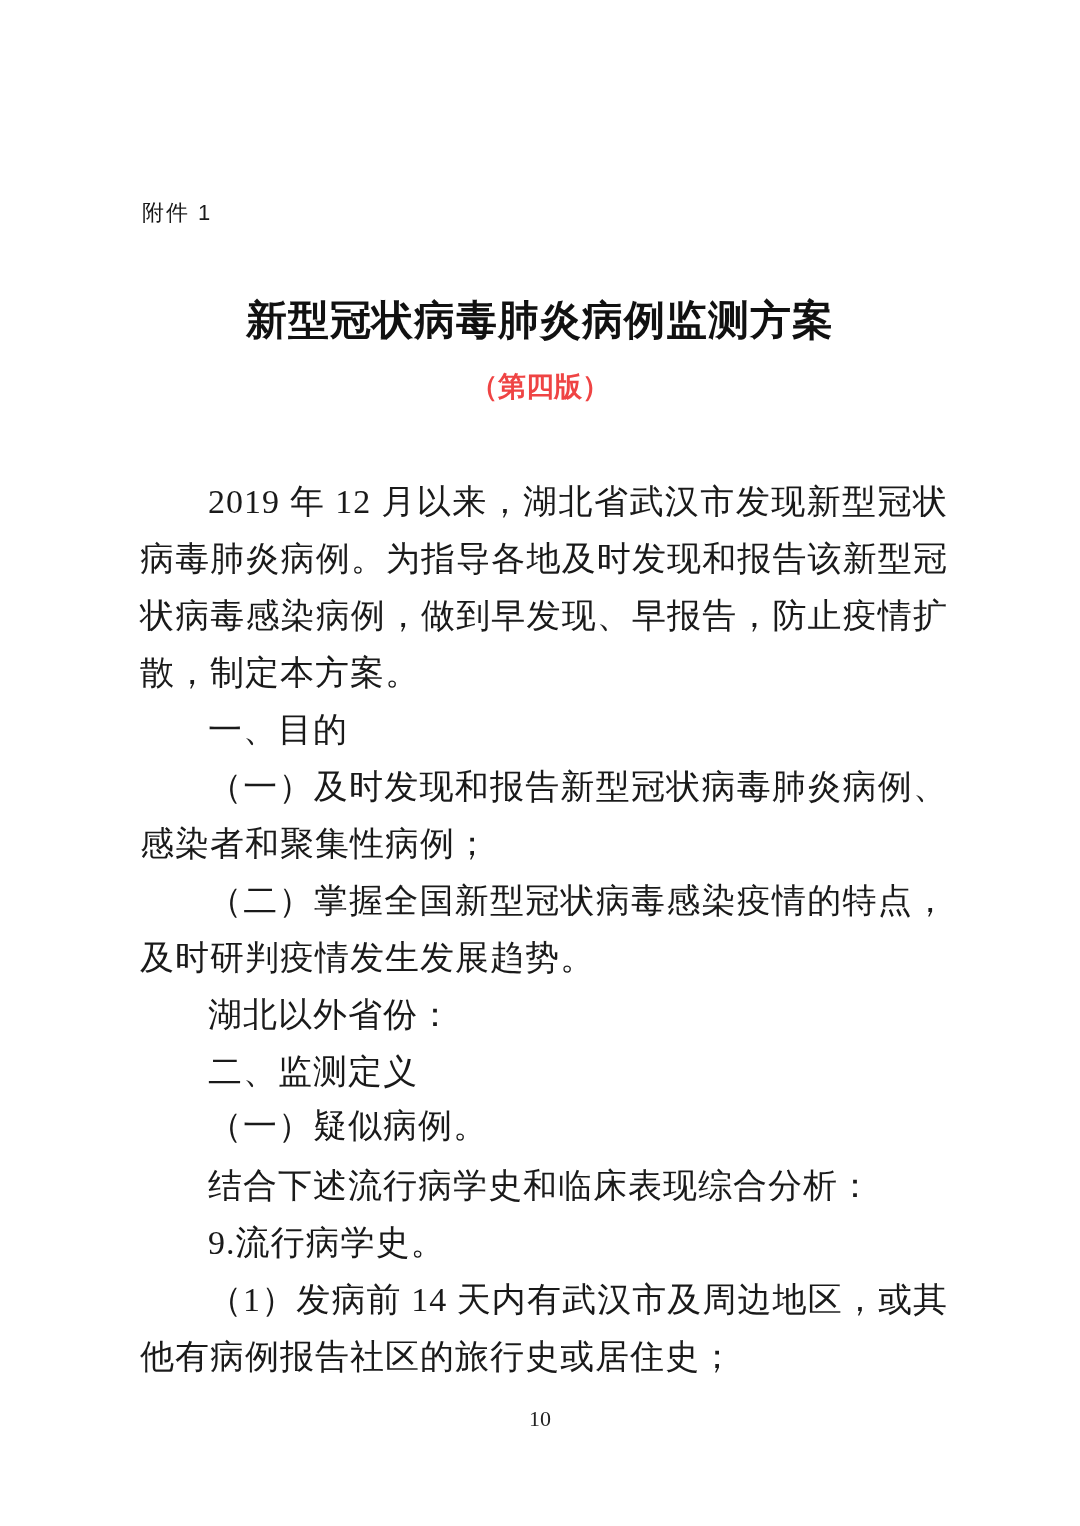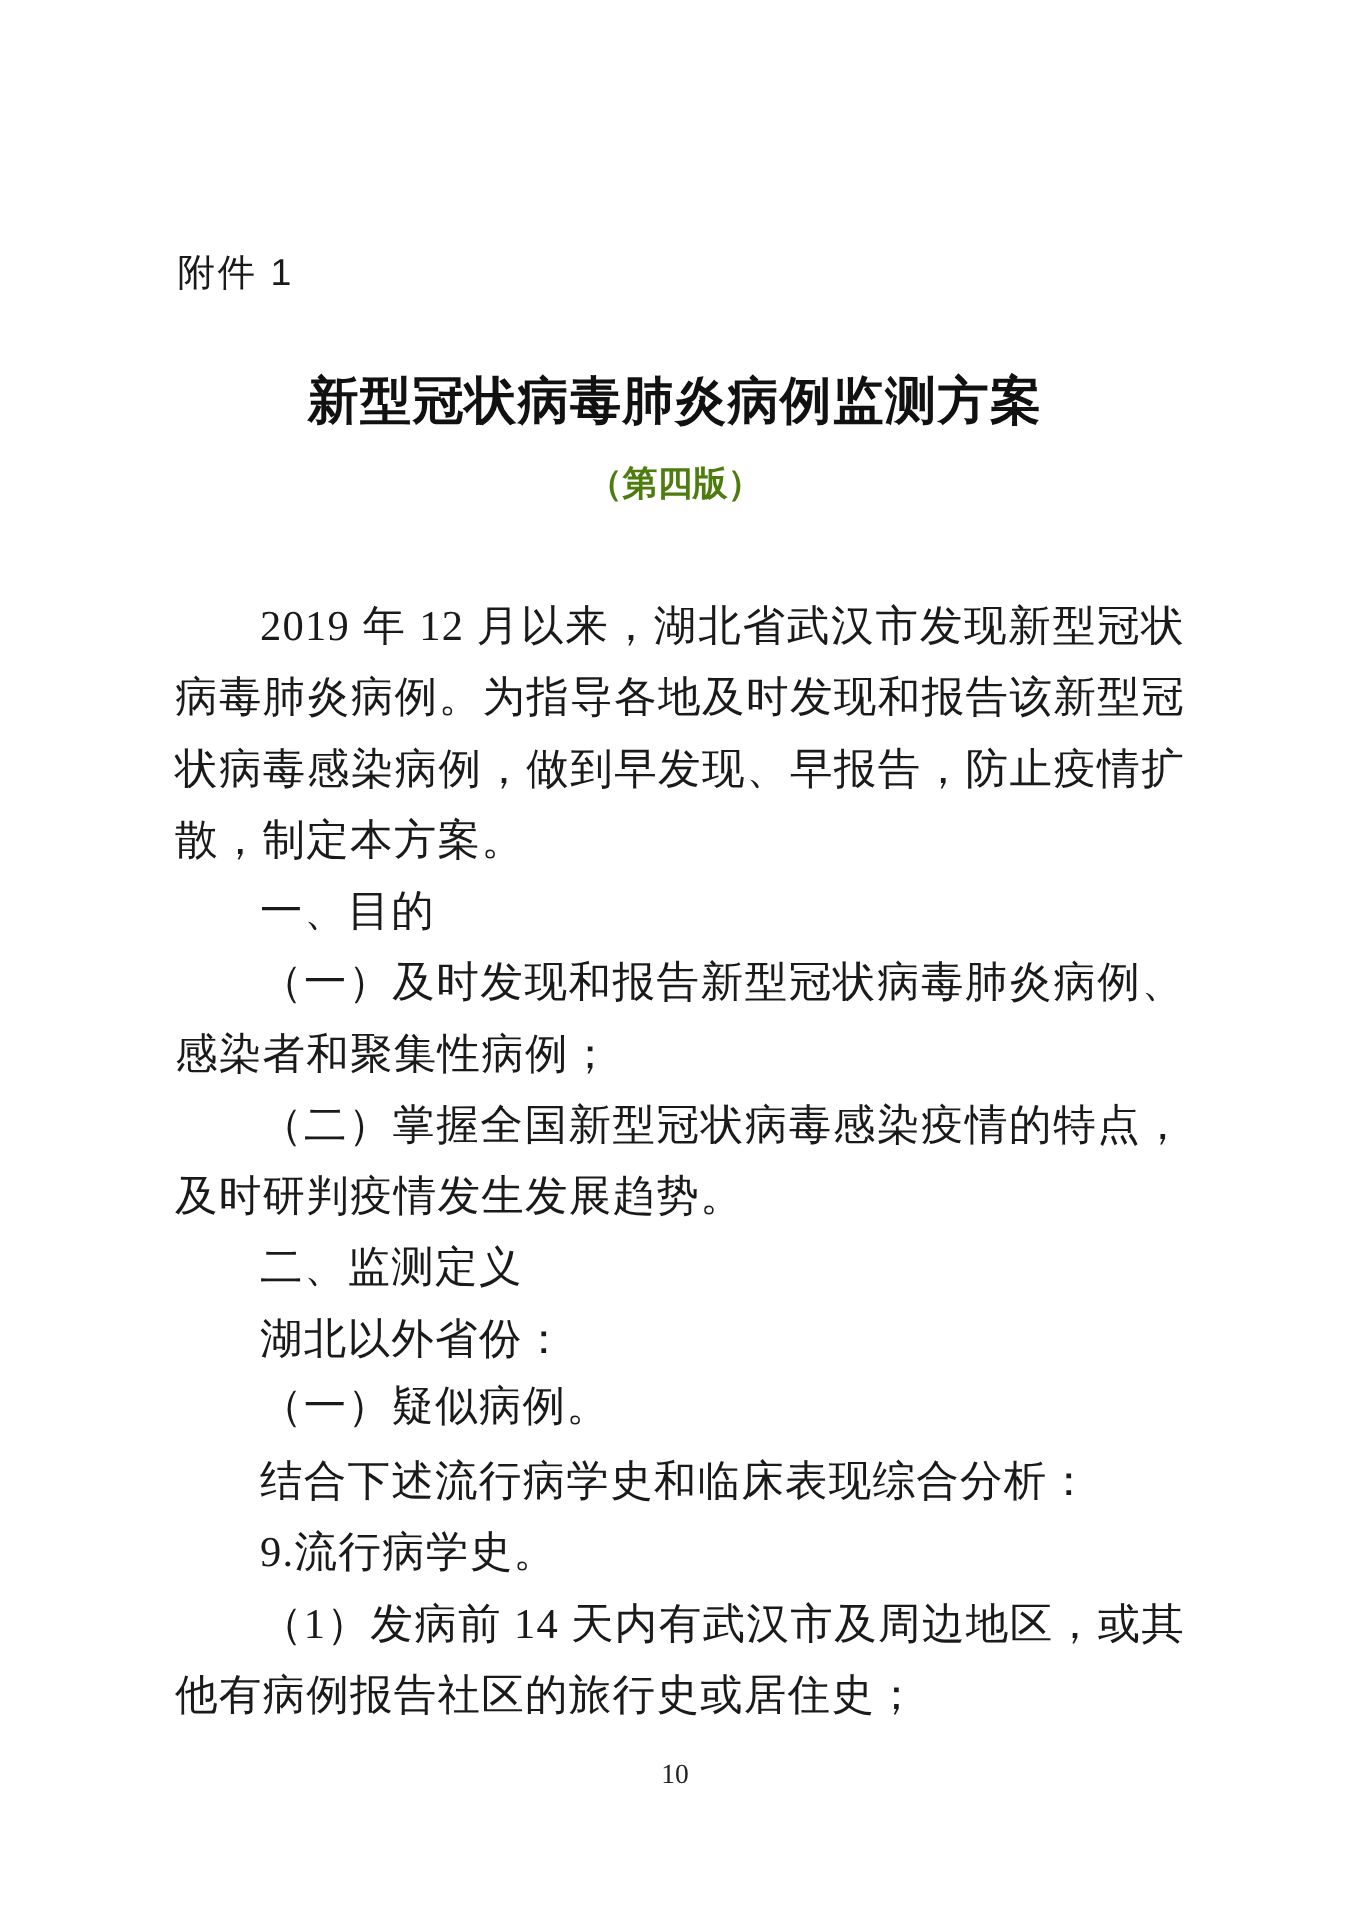--- a/index.html
+++ b/index.html
@@ -14,21 +14,21 @@
     background: #ffffff;
     color: #1a1a1a;
     font-family: "Liberation Serif", "DejaVu Serif", serif;
     overflow: hidden;
   }
   .attachment {
     position: absolute;
     left: 142px;
     top: 198px;
     font-family: "Liberation Sans", "DejaVu Sans", sans-serif;
-    font-size: 30px;
+    font-size: 22px;
     font-weight: 500;
     letter-spacing: 2px;
     color: #1a1a1a;
   }
   .doc-title {
     position: absolute;
     left: 0;
     top: 293px;
     width: 100%;
     margin: 0;
@@ -41,21 +41,21 @@
   }
   .doc-subtitle {
     position: absolute;
     left: 0;
     top: 368px;
     width: 100%;
     text-align: center;
     font-family: "Liberation Serif", "DejaVu Serif", serif;
     font-size: 28px;
     font-weight: bold;
-    color: #4d7c0f;
+    color: #ef4444;
   }
   .content {
     position: absolute;
     left: 140px;
     top: 473px;
     width: 808px;
     font-size: 34px;
     line-height: 57px;
     text-align: justify;
     letter-spacing: 1px;
@@ -102,23 +102,23 @@
   <div class="content">
 
     <p class="para">2019 年 12 月以来，湖北省武汉市发现新型冠状病毒肺炎病例。为指导各地及时发现和报告该新型冠状病毒感染病例，做到早发现、早报告，防止疫情扩散，制定本方案。</p>
 
     <p class="heading-hei">一、目的</p>
 
     <p class="para">（一）及时发现和报告新型冠状病毒肺炎病例、感染者和聚集性病例；</p>
 
     <p class="para">（二）掌握全国新型冠状病毒感染疫情的特点，及时研判疫情发生发展趋势。</p>
 
+    <p class="heading-hei">湖北以外省份：</p>
+
     <p class="heading-hei">二、监测定义</p>
-
-    <p class="heading-hei">湖北以外省份：</p>
 
     <p class="subheading-kai">（一）疑似病例。</p>
 
     <p class="para">结合下述流行病学史和临床表现综合分析：</p>
 
     <p class="para">9.流行病学史。</p>
 
     <p class="para">（1）发病前 14 天内有武汉市及周边地区，或其他有病例报告社区的旅行史或居住史；</p>
 
   </div>

